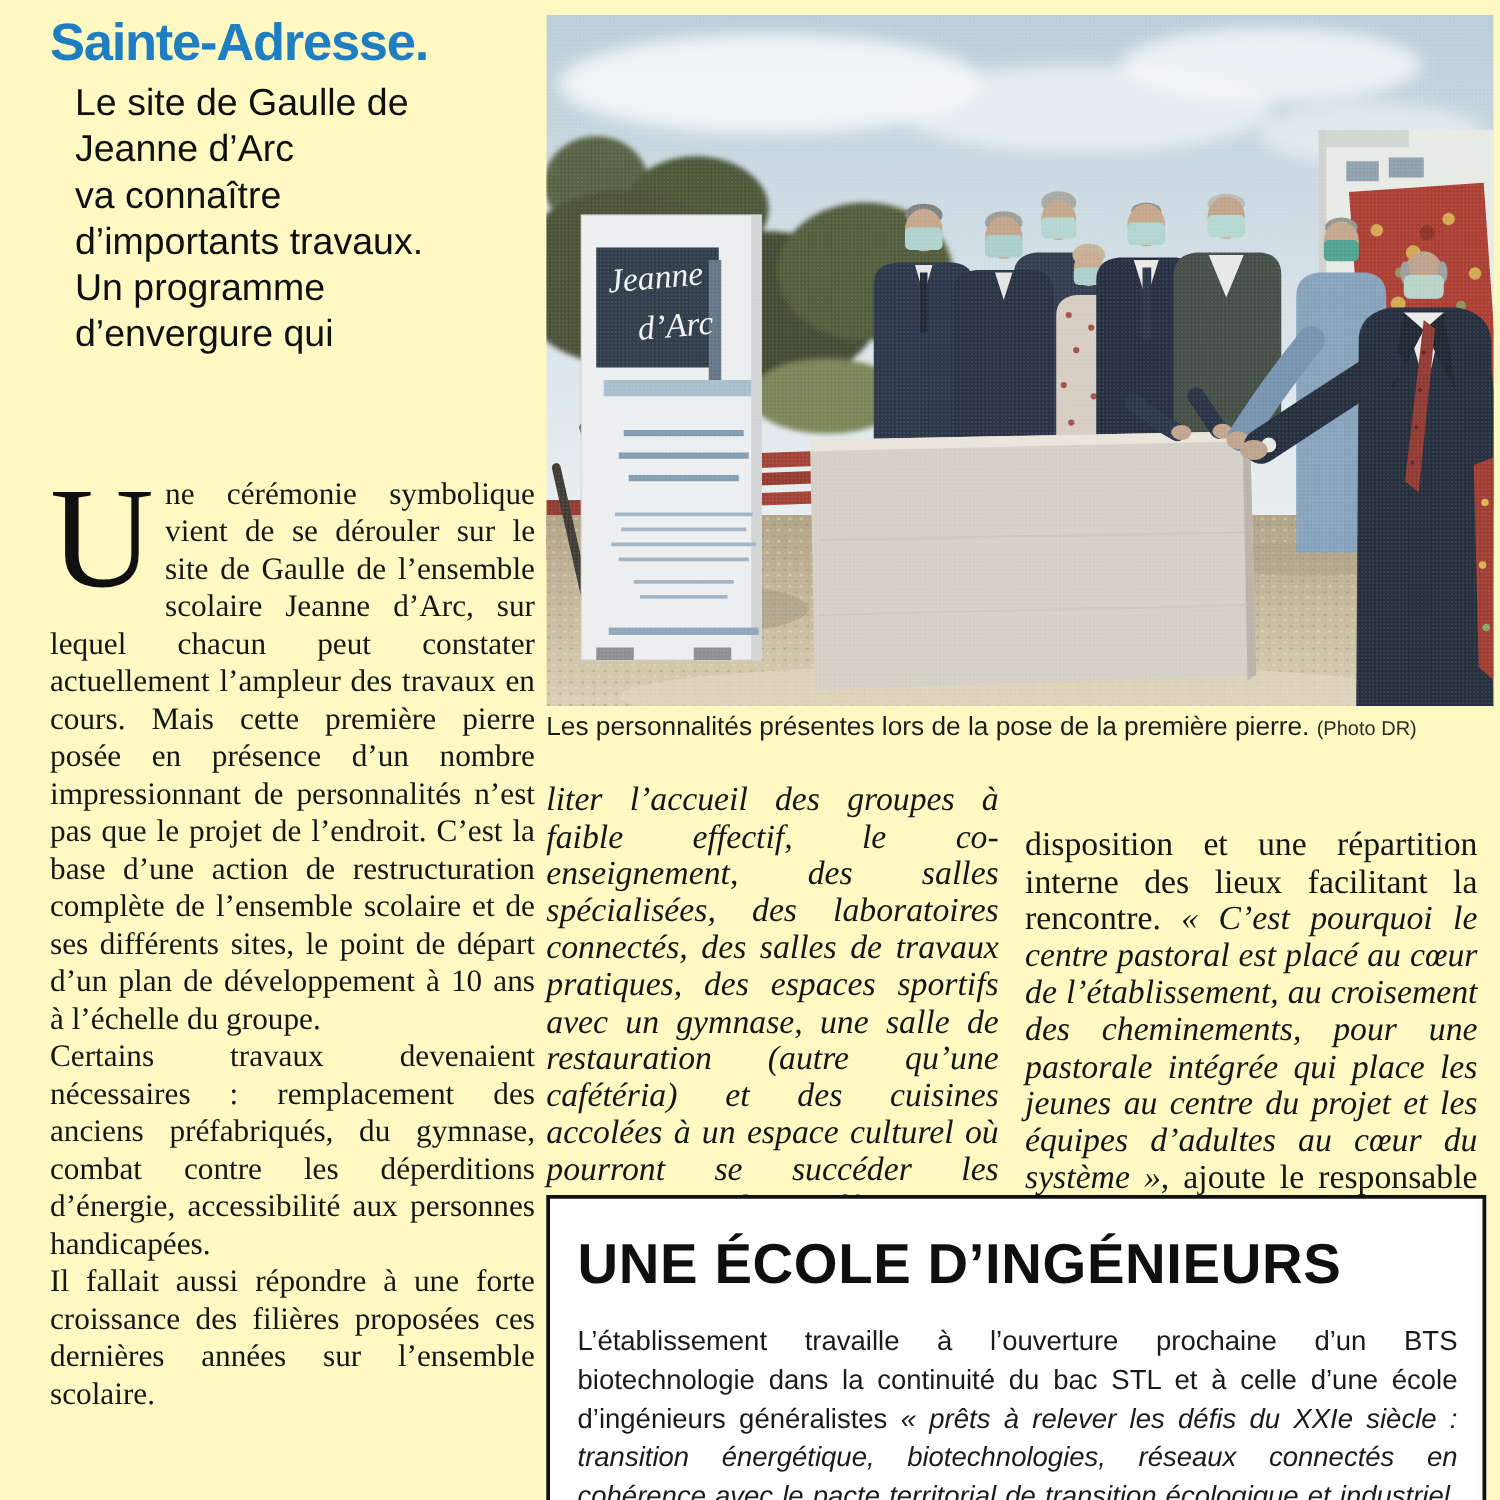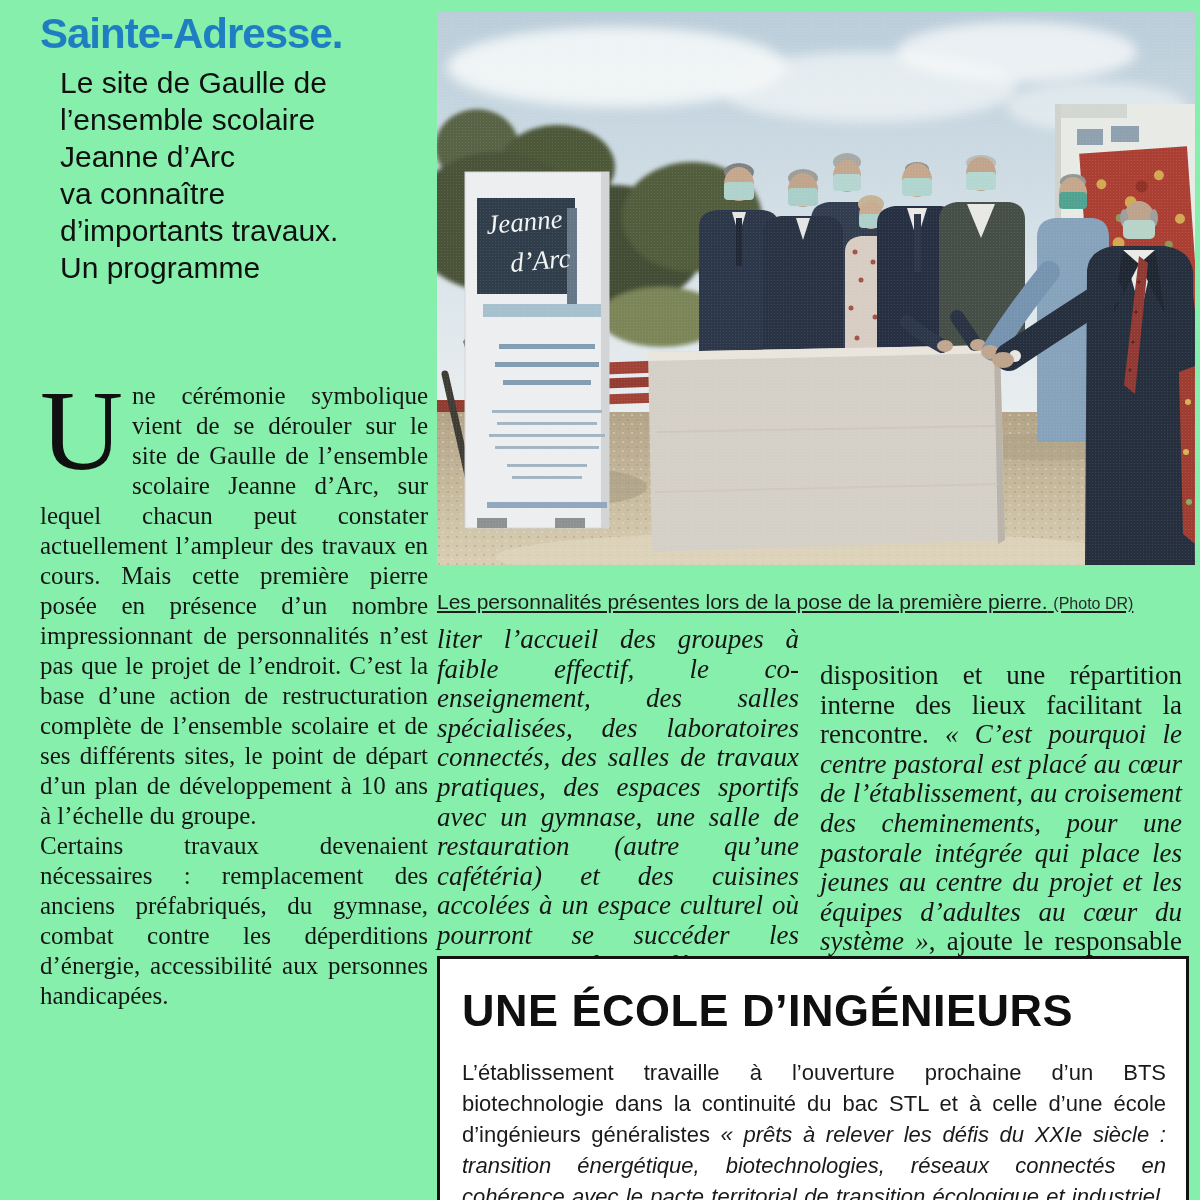--- a/index.html
+++ b/index.html
@@ -1,17 +1,17 @@
 <!DOCTYPE html>
 <html><head>
 <meta charset="utf-8">
 <style>
   html,body { margin:0; padding:0; background:#ffffff; }
   #page {
-    position:relative; width:1200px; height:1200px; background:#86efac;
+    position:relative; width:1200px; height:1200px; background:#fef9c3;
     overflow:hidden; font-family:"Liberation Serif","DejaVu Serif",serif; color:#141414;
   }
   
   .kicker {
     position:absolute; left:40px; top:10px; width:395px;
     font-family:"Liberation Sans","DejaVu Sans",sans-serif;
     font-weight:bold; font-size:42px; letter-spacing:-1px; color:#1e7ec1;
     white-space:nowrap;
   }
   .standfirst {
@@ -31,23 +31,23 @@
   }
   
   .photo { position:absolute; left:437px; top:12px; width:758px; height:553px; overflow:hidden; }
   .photo svg { display:block; filter:blur(0.5px) saturate(0.82) contrast(0.95) brightness(1.02); }
   .photo .grain {
     position:absolute; inset:0; pointer-events:none;
     background-image:radial-gradient(rgba(255,255,255,0.10) 1px, transparent 1px);
     background-size:3px 3px;
   }
   .caption {
-    position:absolute; left:437px; top:589px; width:760px;
-    font-family:"Liberation Sans","DejaVu Sans",sans-serif;
-    font-size:21px; line-height:26px; color:#1c1c1c;text-decoration:underline;
+    position:absolute; left:437px; top:569px; width:760px;
+    font-family:"Liberation Sans","DejaVu Sans",sans-serif;
+    font-size:21px; line-height:26px; color:#1c1c1c;
   }
   .caption .credit { font-size:16px; color:#2a2a2a; }
   
   .col { position:absolute; top:625px; font-size:27px; line-height:29.6px; text-align:justify; color:#161616; }
   .col-mid   { left:437px; width:362px; }
   .col-right { left:820px; width:362px;margin-top:36px; }
   .col p { margin:0; }
   .ital { font-style:italic; }
   
   .box {
@@ -69,30 +69,31 @@
 </head>
 <body>
 
 <div id="page">
 
   <div class="kicker">Sainte-Adresse.</div>
 
   <div class="standfirst">
 
   <div class="sf-line">Le site de Gaulle de</div>
-      <div class="sf-line">l’ensemble scolaire</div>
       <div class="sf-line">Jeanne d’Arc</div>
       <div class="sf-line">va connaître</div>
       <div class="sf-line">d’importants travaux.</div>
       <div class="sf-line">Un programme</div>
+      <div class="sf-line">d’envergure qui</div>
     </div>
 
   <div class="body-left">
     <p><span class="dropcap">U</span><span>ne cérémonie symbolique vient de se dérouler sur le site de Gaulle de l’ensemble scolaire Jeanne d’Arc, sur lequel chacun peut constater actuellement l’ampleur des travaux en cours. Mais cette première pierre posée en présence d’un nombre impressionnant de personnalités n’est pas que le projet de l’endroit. C’est la base d’une action de restructuration complète de l’ensemble scolaire et de ses différents sites, le point de départ d’un plan de développement à 10 ans à l’échelle du groupe.</span></p>
     <p>Certains travaux devenaient nécessaires : remplacement des anciens préfabriqués, du gymnase, combat contre les déperditions d’énergie, accessibilité aux personnes handicapées.</p>
+    <p>Il fallait aussi répondre à une forte croissance des filières proposées ces dernières années sur l’ensemble scolaire.</p>
   </div>
 
   <div class="photo">
     <svg width="758" height="553" viewBox="0 0 758 553" xmlns="http://www.w3.org/2000/svg">
       <defs>
         <linearGradient id="skyg" x1="0" y1="0" x2="0" y2="1">
           <stop offset="0" stop-color="#b6cedd"></stop>
             <stop offset="0.7" stop-color="#dde8ee"></stop>
             <stop offset="1" stop-color="#ecf1f2"></stop>
         </linearGradient>

